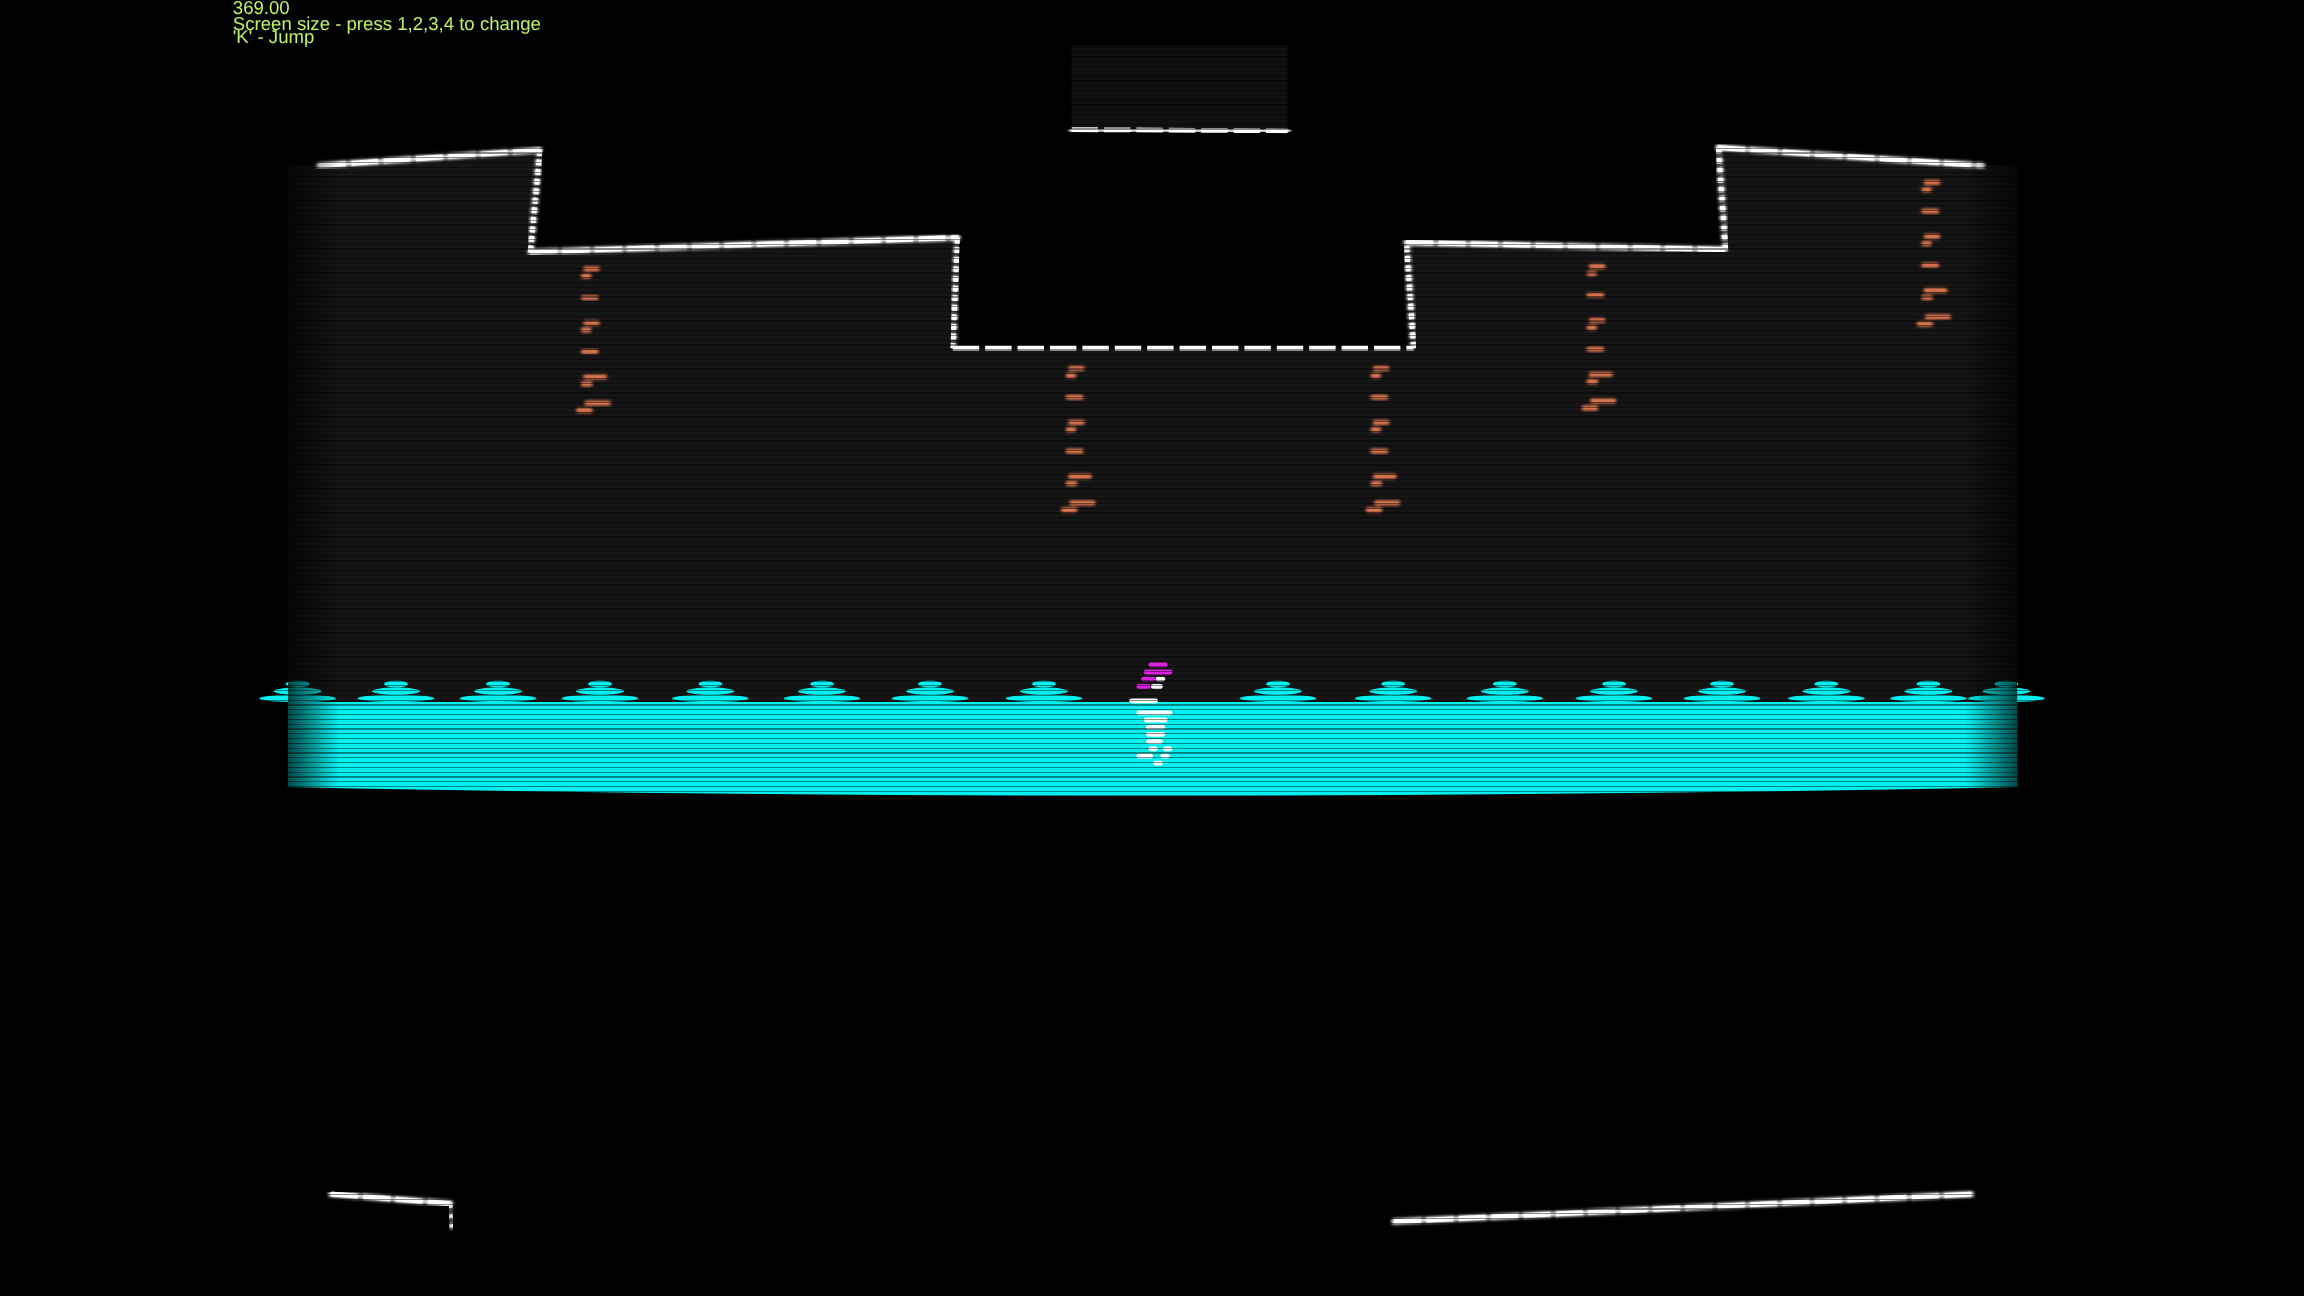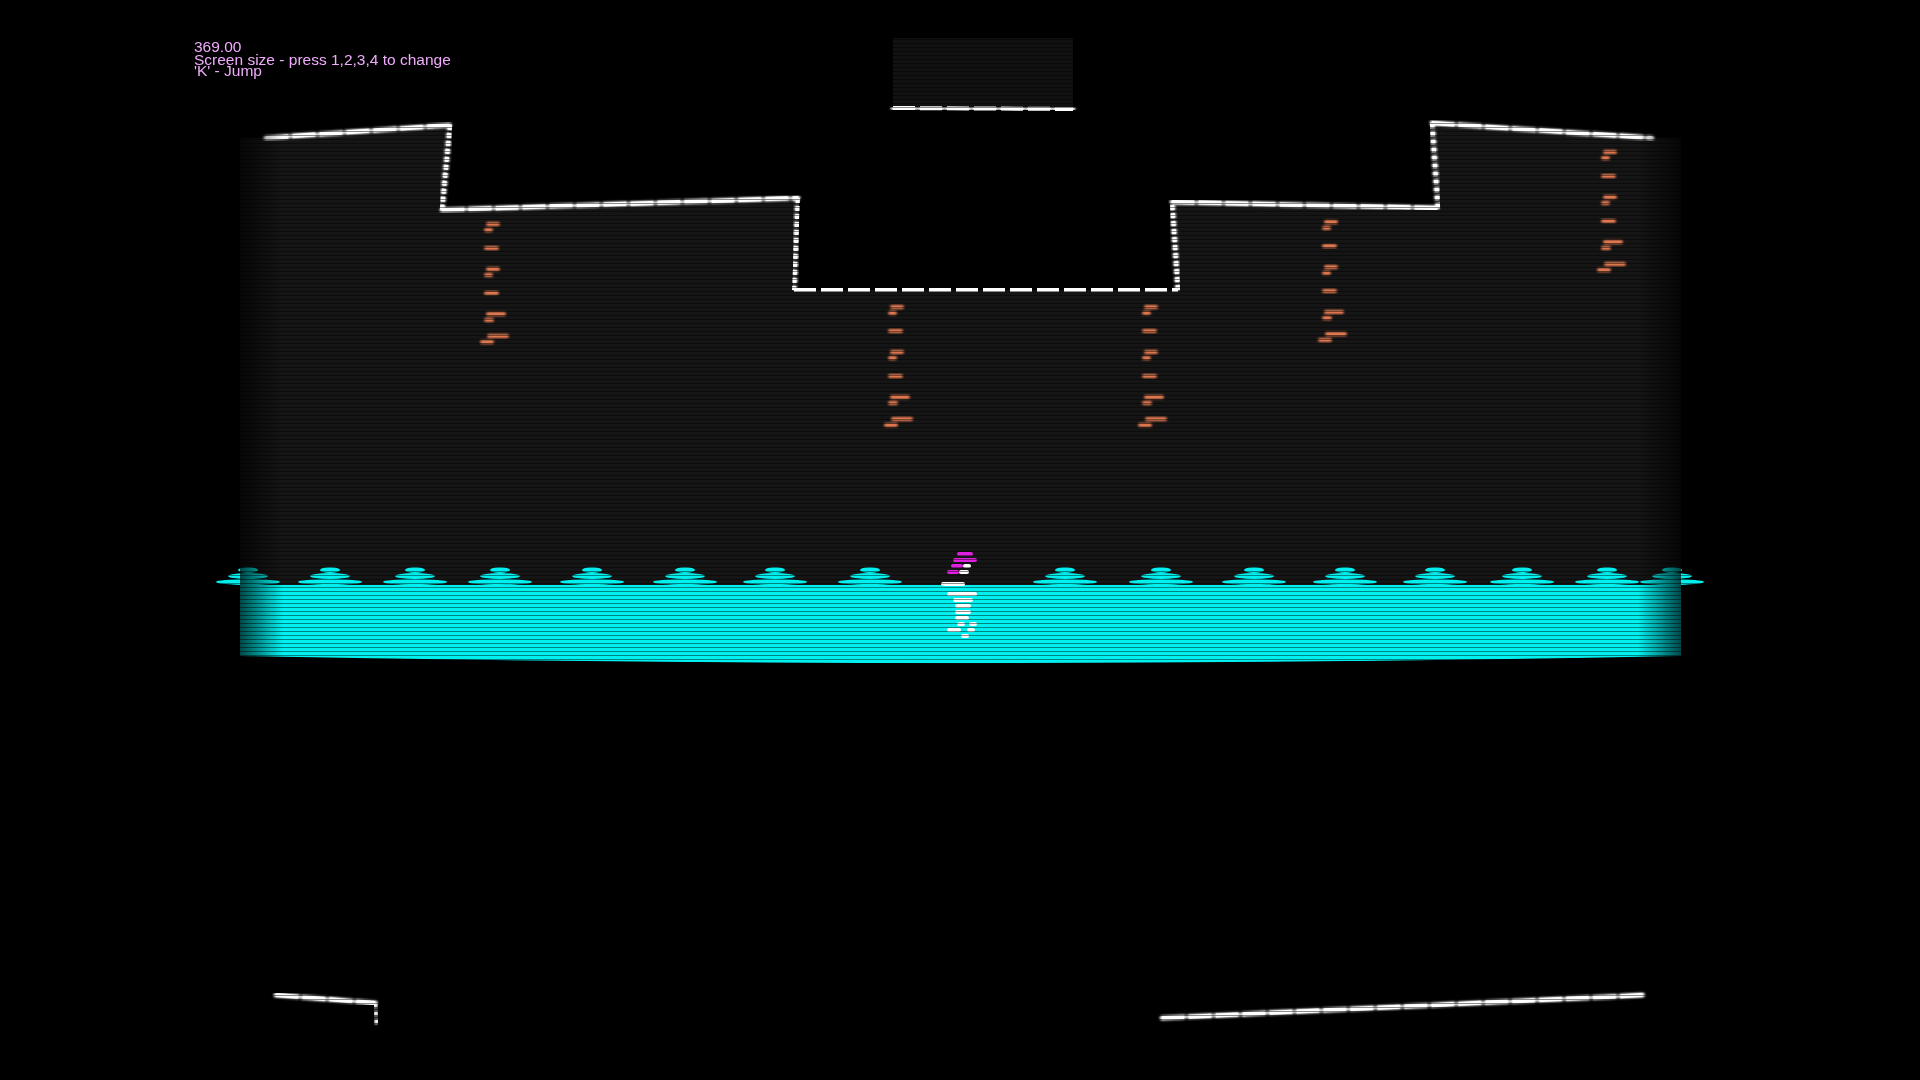--- a/index.html
+++ b/index.html
@@ -1,17 +1,17 @@
 <!DOCTYPE html>
 <html><head>
 <meta charset="utf-8">
 <style>
   html,body{margin:0;padding:0;background:#000;}
   body{width:1920px;height:1080px;position:relative;overflow:hidden;font-family:"Liberation Sans",sans-serif;}
-  #hud{position:absolute;left:194px;top:2px;color:#f0abfc;font-size:15.5px;line-height:11px;z-index:10;margin-top:39px;}
+  #hud{position:absolute;left:194px;top:2px;color:#bef264;font-size:15.5px;line-height:11px;z-index:10;}
   #hud div{white-space:nowrap;height:11px;}
   #hud .l2{margin-top:2px;}
   #game{position:absolute;left:0;top:0;width:1920px;height:1080px;}
   .scan{position:absolute;left:0;top:0;width:1920px;height:1080px;pointer-events:none;
     background:repeating-linear-gradient(to bottom,rgba(0,0,0,0) 0px,rgba(0,0,0,0) 3px,rgba(0,0,0,0.45) 3px,rgba(0,0,0,0.45) 4px);}
 </style>
 </head>
 <body>
 
 <div id="game">

